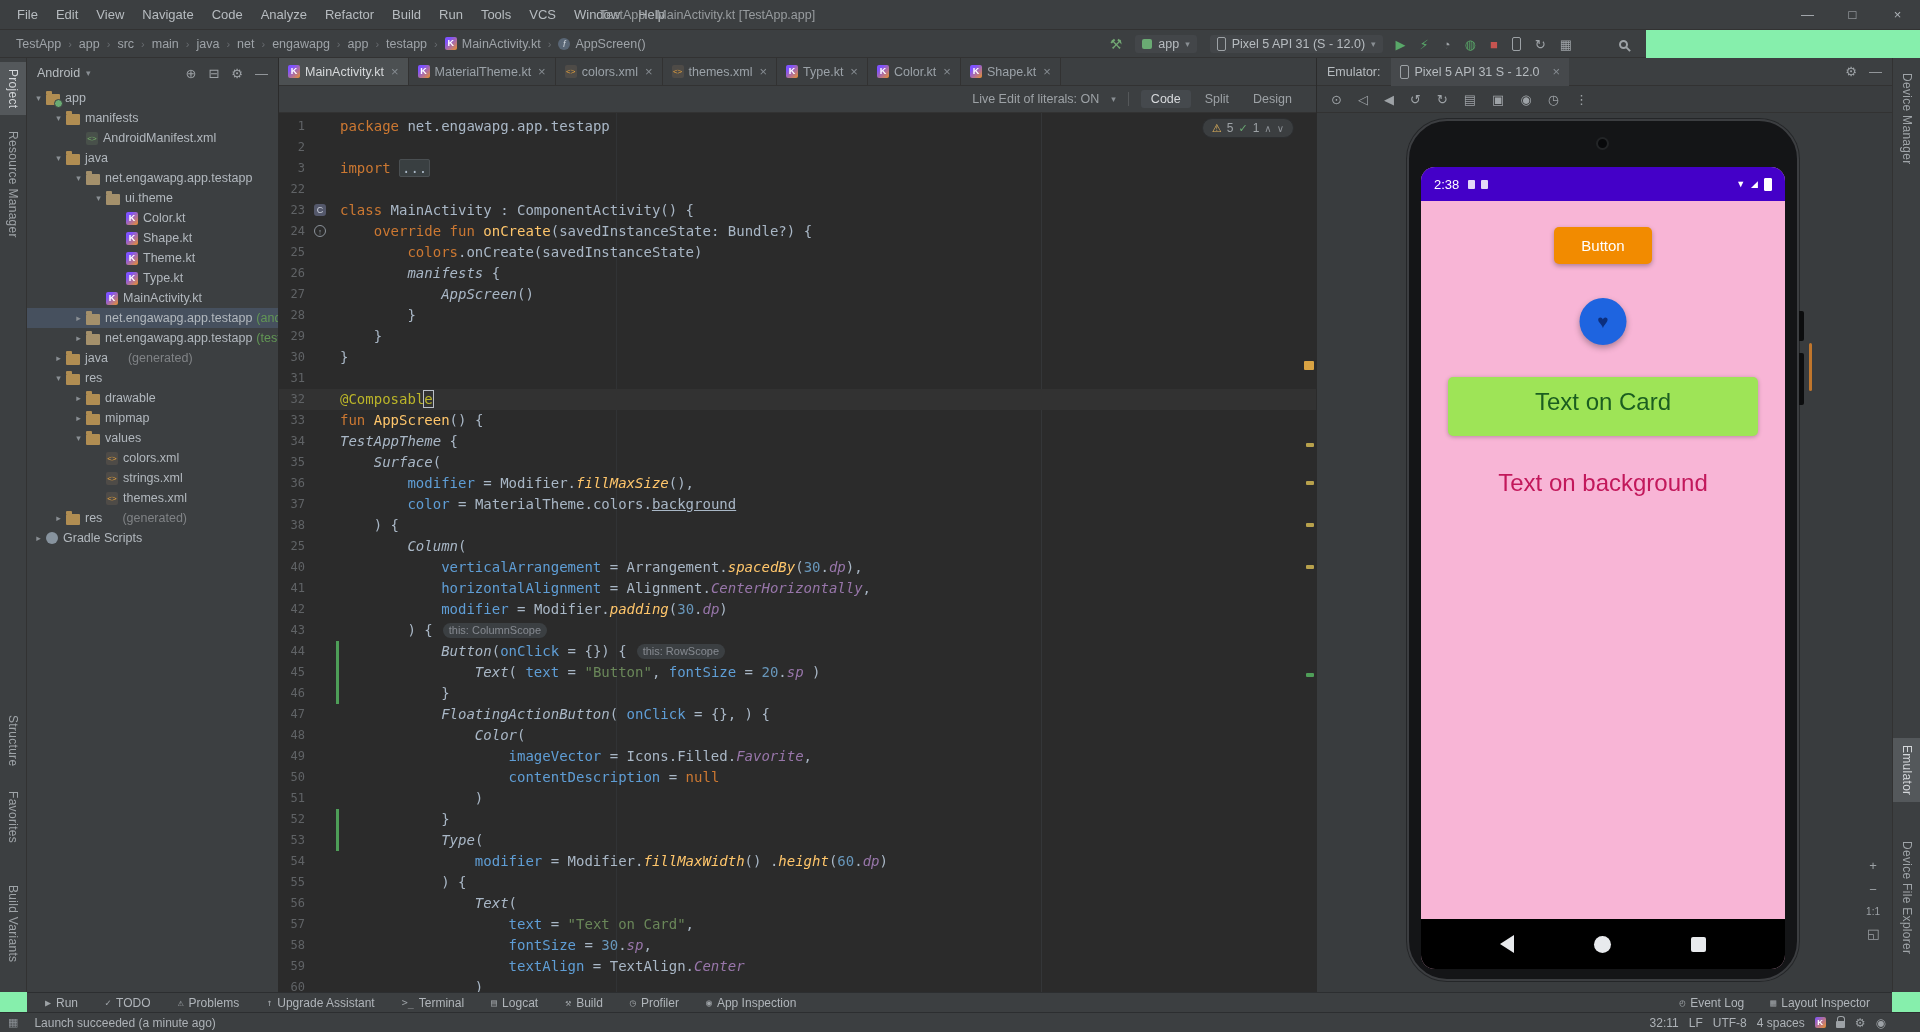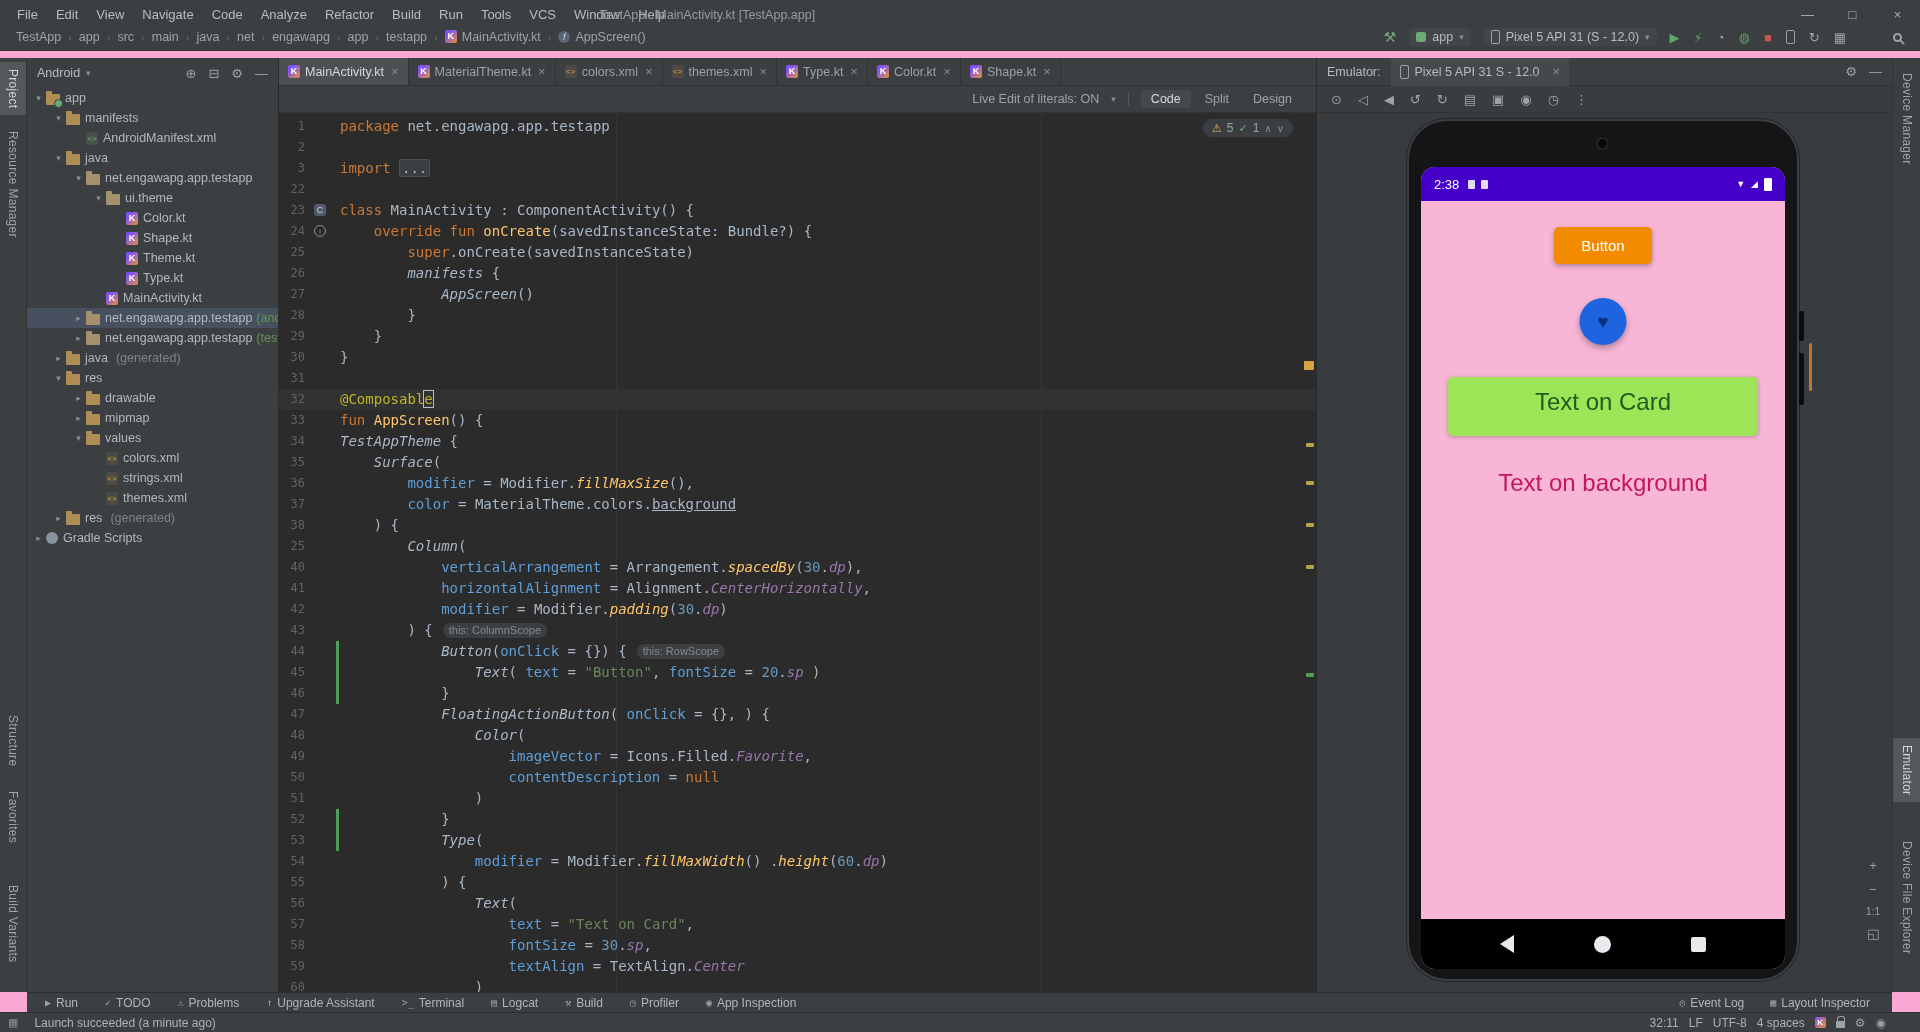--- a/index.html
+++ b/index.html
@@ -1,28 +1,28 @@
 <!DOCTYPE html>
 <html><head>
 <meta charset="utf-8">
 <style>
   *{margin:0;padding:0;box-sizing:border-box}
   html,body{width:1920px;height:1032px;overflow:hidden;background:#2b2b2b}
   body{font-family:"Liberation Sans","DejaVu Sans",sans-serif;font-size:13px;color:#bbb}
-  #root{position:absolute;inset:0;width:1920px;height:1032px;background:#f9a8d4;overflow:hidden}
+  #root{position:absolute;inset:0;width:1920px;height:1032px;background:#86efac;overflow:hidden}
 
   
   #menubar{position:absolute;left:0;top:0;width:1920px;height:30px;display:flex;align-items:center;padding-left:8px;border-bottom:1px solid #323232;background:#3c3f41}
   .menu-item{padding:0 9px;color:#b7bcc0;line-height:30px}
   #wintitle{position:absolute;left:600px;top:0;height:30px;line-height:30px;color:#989c9f;font-size:12.5px}
   #wincontrols{position:absolute;right:0;top:0;height:30px;display:flex}
   .wc{width:45px;text-align:center;line-height:30px;color:#aeb3b8;font-size:13px}
 
   
-  #row2{position:absolute;left:0;top:23px;width:1920px;height:28px;display:flex;background:#3c3f41;border-bottom:1px solid #323232}
+  #row2{position:absolute;left:0;top:30px;width:1646px;height:28px;display:flex;background:#3c3f41;border-bottom:1px solid #323232}
   #breadcrumbs{display:flex;align-items:center;padding-left:14px;font-size:12.5px;color:#9ea3a8;white-space:nowrap}
   .bc-item{display:flex;align-items:center;padding:0 2px}
   .bc-sep{color:#686c70;font-size:11px;padding:0 5px}
   #row2-right{position:absolute;right:0;top:0;height:28px;display:flex;align-items:center;gap:13px;padding-right:18px}
   .chip{display:flex;align-items:center;gap:6px;padding:2px 7px;border-radius:3px;color:#b7bcc0;font-size:12.5px;background:#434649}
   .chip .dd{color:#8a8f94;font-size:9px}
   .act{font-size:13px;line-height:1}
   .i-hammer-glyph{color:#73a874;font-size:14px}
 
   
@@ -61,21 +61,21 @@
   #project{position:absolute;left:27px;top:58px;width:252px;height:934px;background:#3c3f41;border-right:1px solid #2b2b2b;overflow:hidden}
   #project-header{height:30px;display:flex;align-items:center;padding:0 10px;gap:6px;color:#b7bcc0;font-size:12.5px}
   #project-header .dd{color:#8a8f94;font-size:9px}
   #project-header .ph-icons{margin-left:auto;display:flex;gap:12px;color:#9da2a6;font-size:13px}
   #tree{position:absolute;top:30px;left:0;right:0}
   .trow{height:20px;line-height:20px;white-space:nowrap;overflow:hidden;font-size:12.5px;color:#b2b8be;display:flex;align-items:center}
   .trow.sel{background:#46505e}
   .tch{display:inline-block;width:15px;color:#8a8f94;font-size:9px;text-align:center;flex:none}
   .tlabel{margin-left:0}
   .tsuffix.grn{color:#629755;margin-left:4px}
-  .tsuffix.gen{color:#808386;margin-left:8px}
+  .tsuffix.gen{color:#808386;margin-left:20px}
 
   
   #tabsrow{position:absolute;left:279px;top:58px;width:1037px;height:28px;background:#3c3f41;border-bottom:1px solid #323232;display:flex;overflow:hidden}
   .tab{display:flex;align-items:center;padding:0 9px;border-right:1px solid #323232;color:#9ba2a8;font-size:12.5px}
   .tab.active{background:#4c5052;color:#d6d9db}
   .tab-close{margin-left:7px;color:#868c92;font-size:13px}
   #edtoolbar{position:absolute;left:279px;top:86px;width:1037px;height:27px;background:#3c3f41;border-bottom:1px solid #323232;display:flex;align-items:center;justify-content:flex-end;gap:12px;padding-right:14px;color:#9da2a6;font-size:12.5px}
   #edtoolbar .dd{font-size:9px;color:#8a8f94}
   .vsep{width:1px;height:14px;background:#55585a}
   .mode{padding:2px 10px;border-radius:3px}
@@ -490,21 +490,21 @@
         <div class="crow">
           <span class="ln">24</span>
           <span class="gut">
             <span class="gic gover">↑</span>
           </span>
           <span class="ctext"><span class="tk-d">    </span><span class="tk-k">override</span><span class="tk-d"> </span><span class="tk-k">fun</span><span class="tk-d"> </span><span class="tk-fd">onCreate</span><span class="tk-d">(savedInstanceState: Bundle?) {</span></span>
         </div>
         <div class="crow">
           <span class="ln">25</span>
           <span class="gut"></span>
-          <span class="ctext"><span class="tk-d">        </span><span class="tk-k">super</span><span class="tk-d">.onCreate(savedInstanceState)</span></span>
+          <span class="ctext"><span class="tk-d">        </span><span class="tk-k">colors</span><span class="tk-d">.onCreate(savedInstanceState)</span></span>
         </div>
         <div class="crow">
           <span class="ln">26</span>
           <span class="gut"></span>
           <span class="ctext"><span class="tk-d">        </span><span class="tk-it">manifests</span><span class="tk-d"> {</span></span>
         </div>
         <div class="crow">
           <span class="ln">27</span>
           <span class="gut"></span>
           <span class="ctext"><span class="tk-d">            </span><span class="tk-it">AppScreen</span><span class="tk-d">()</span></span>

